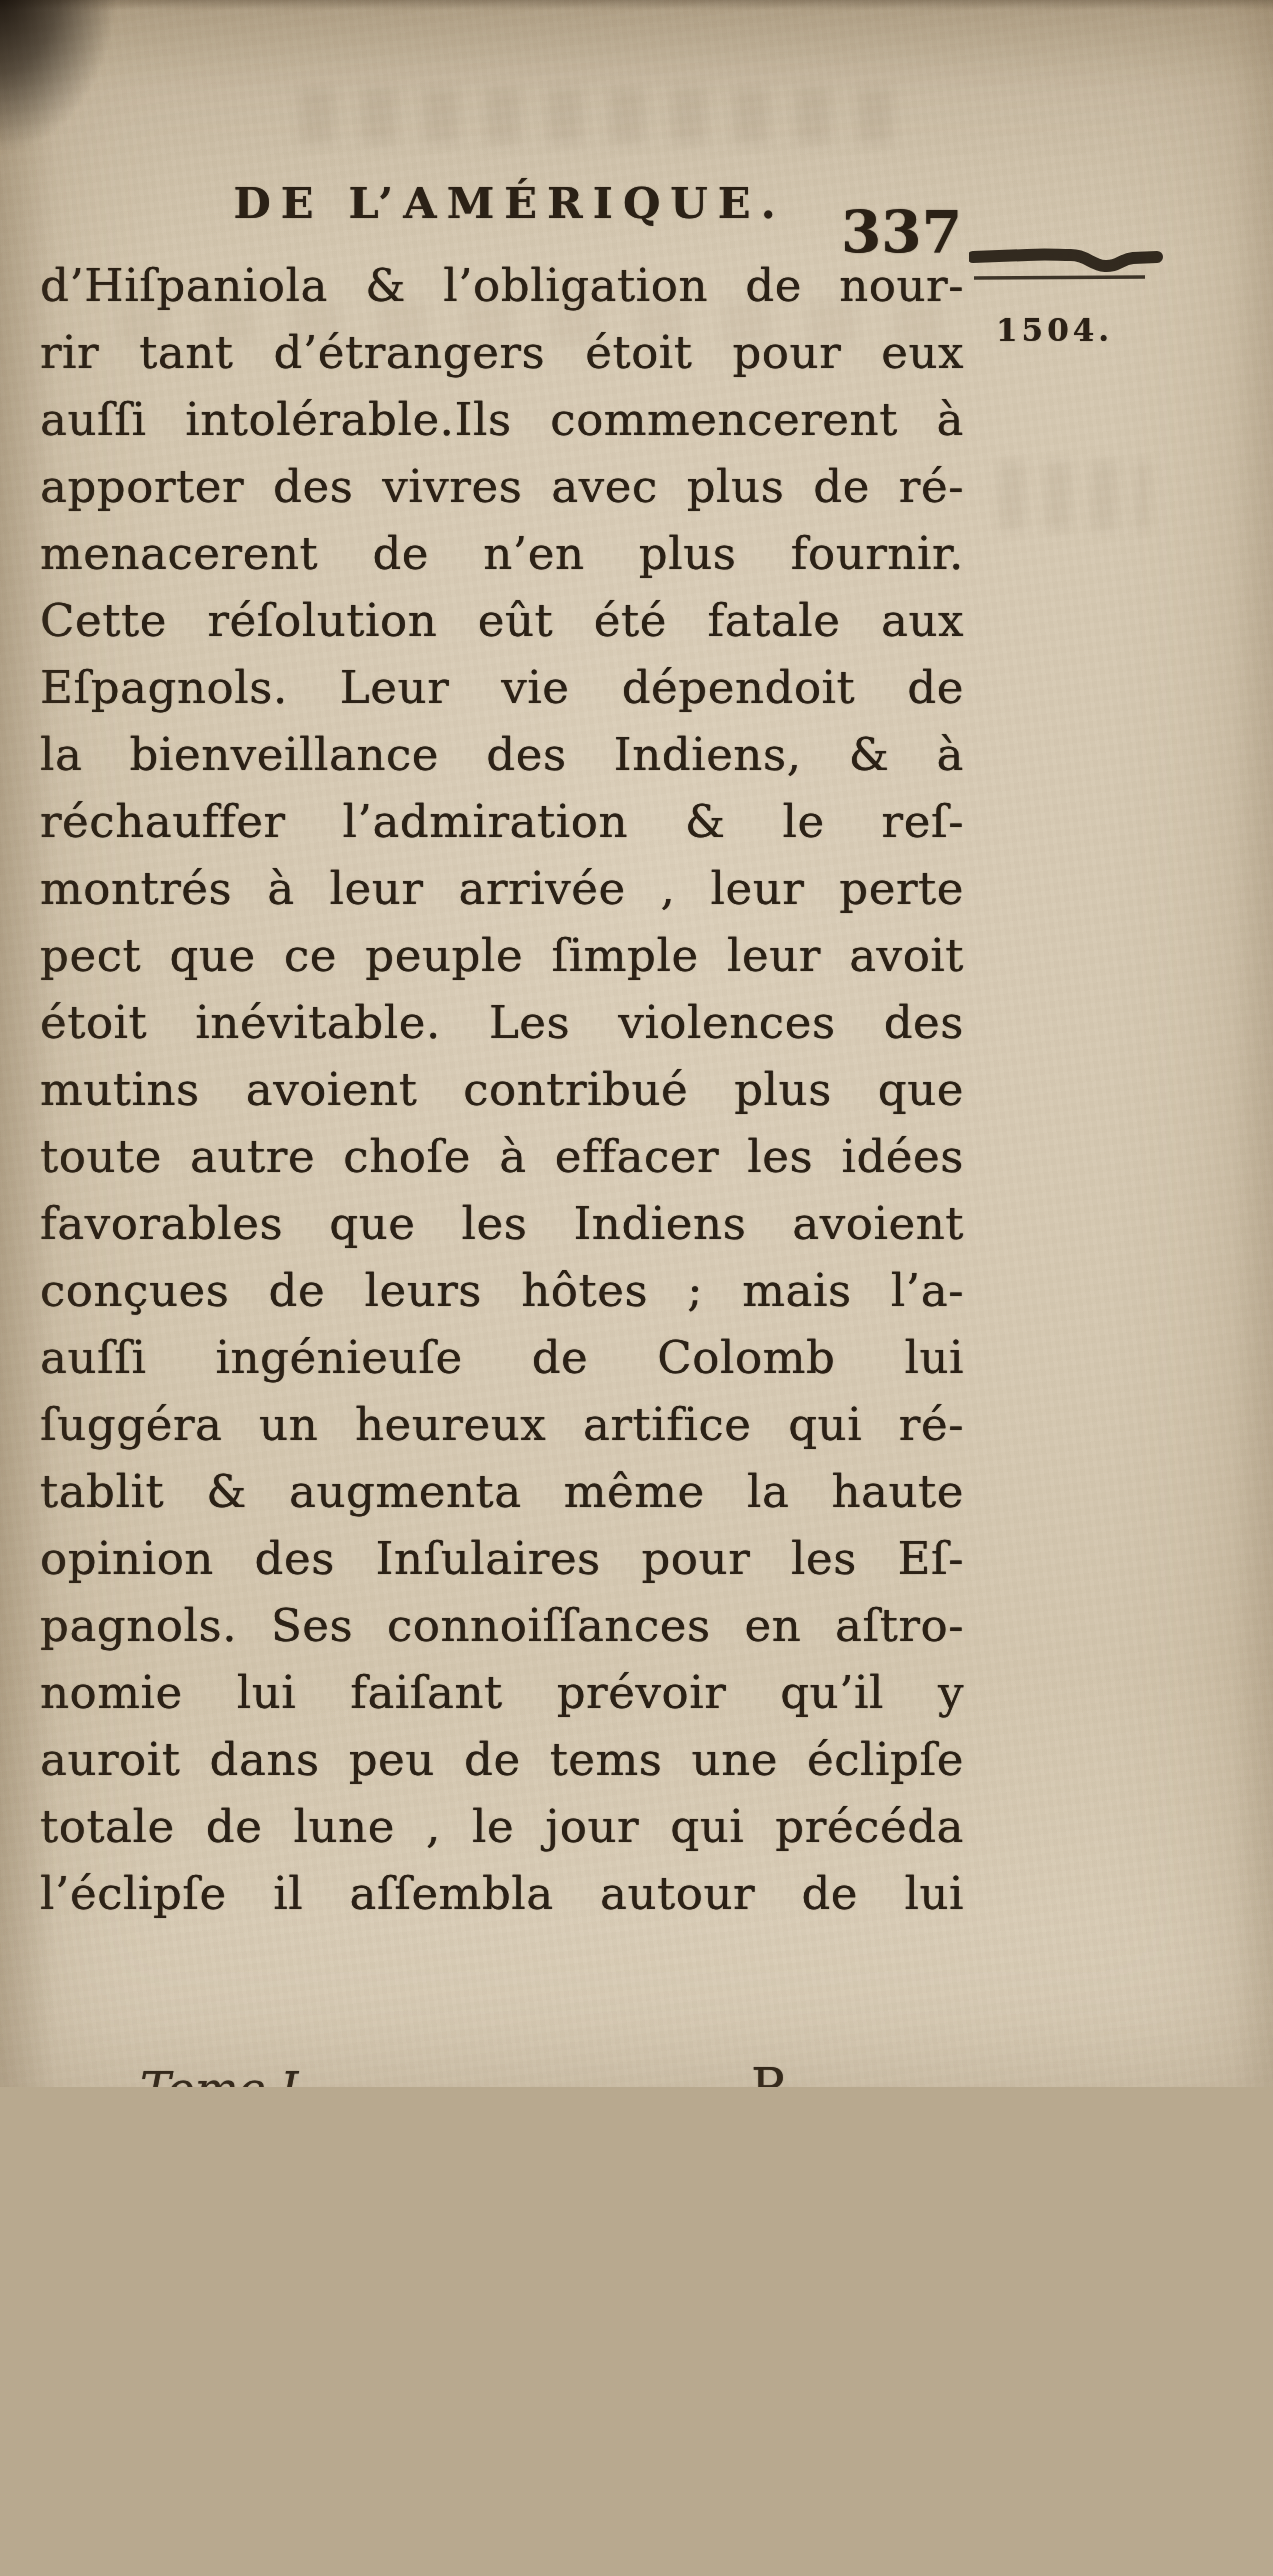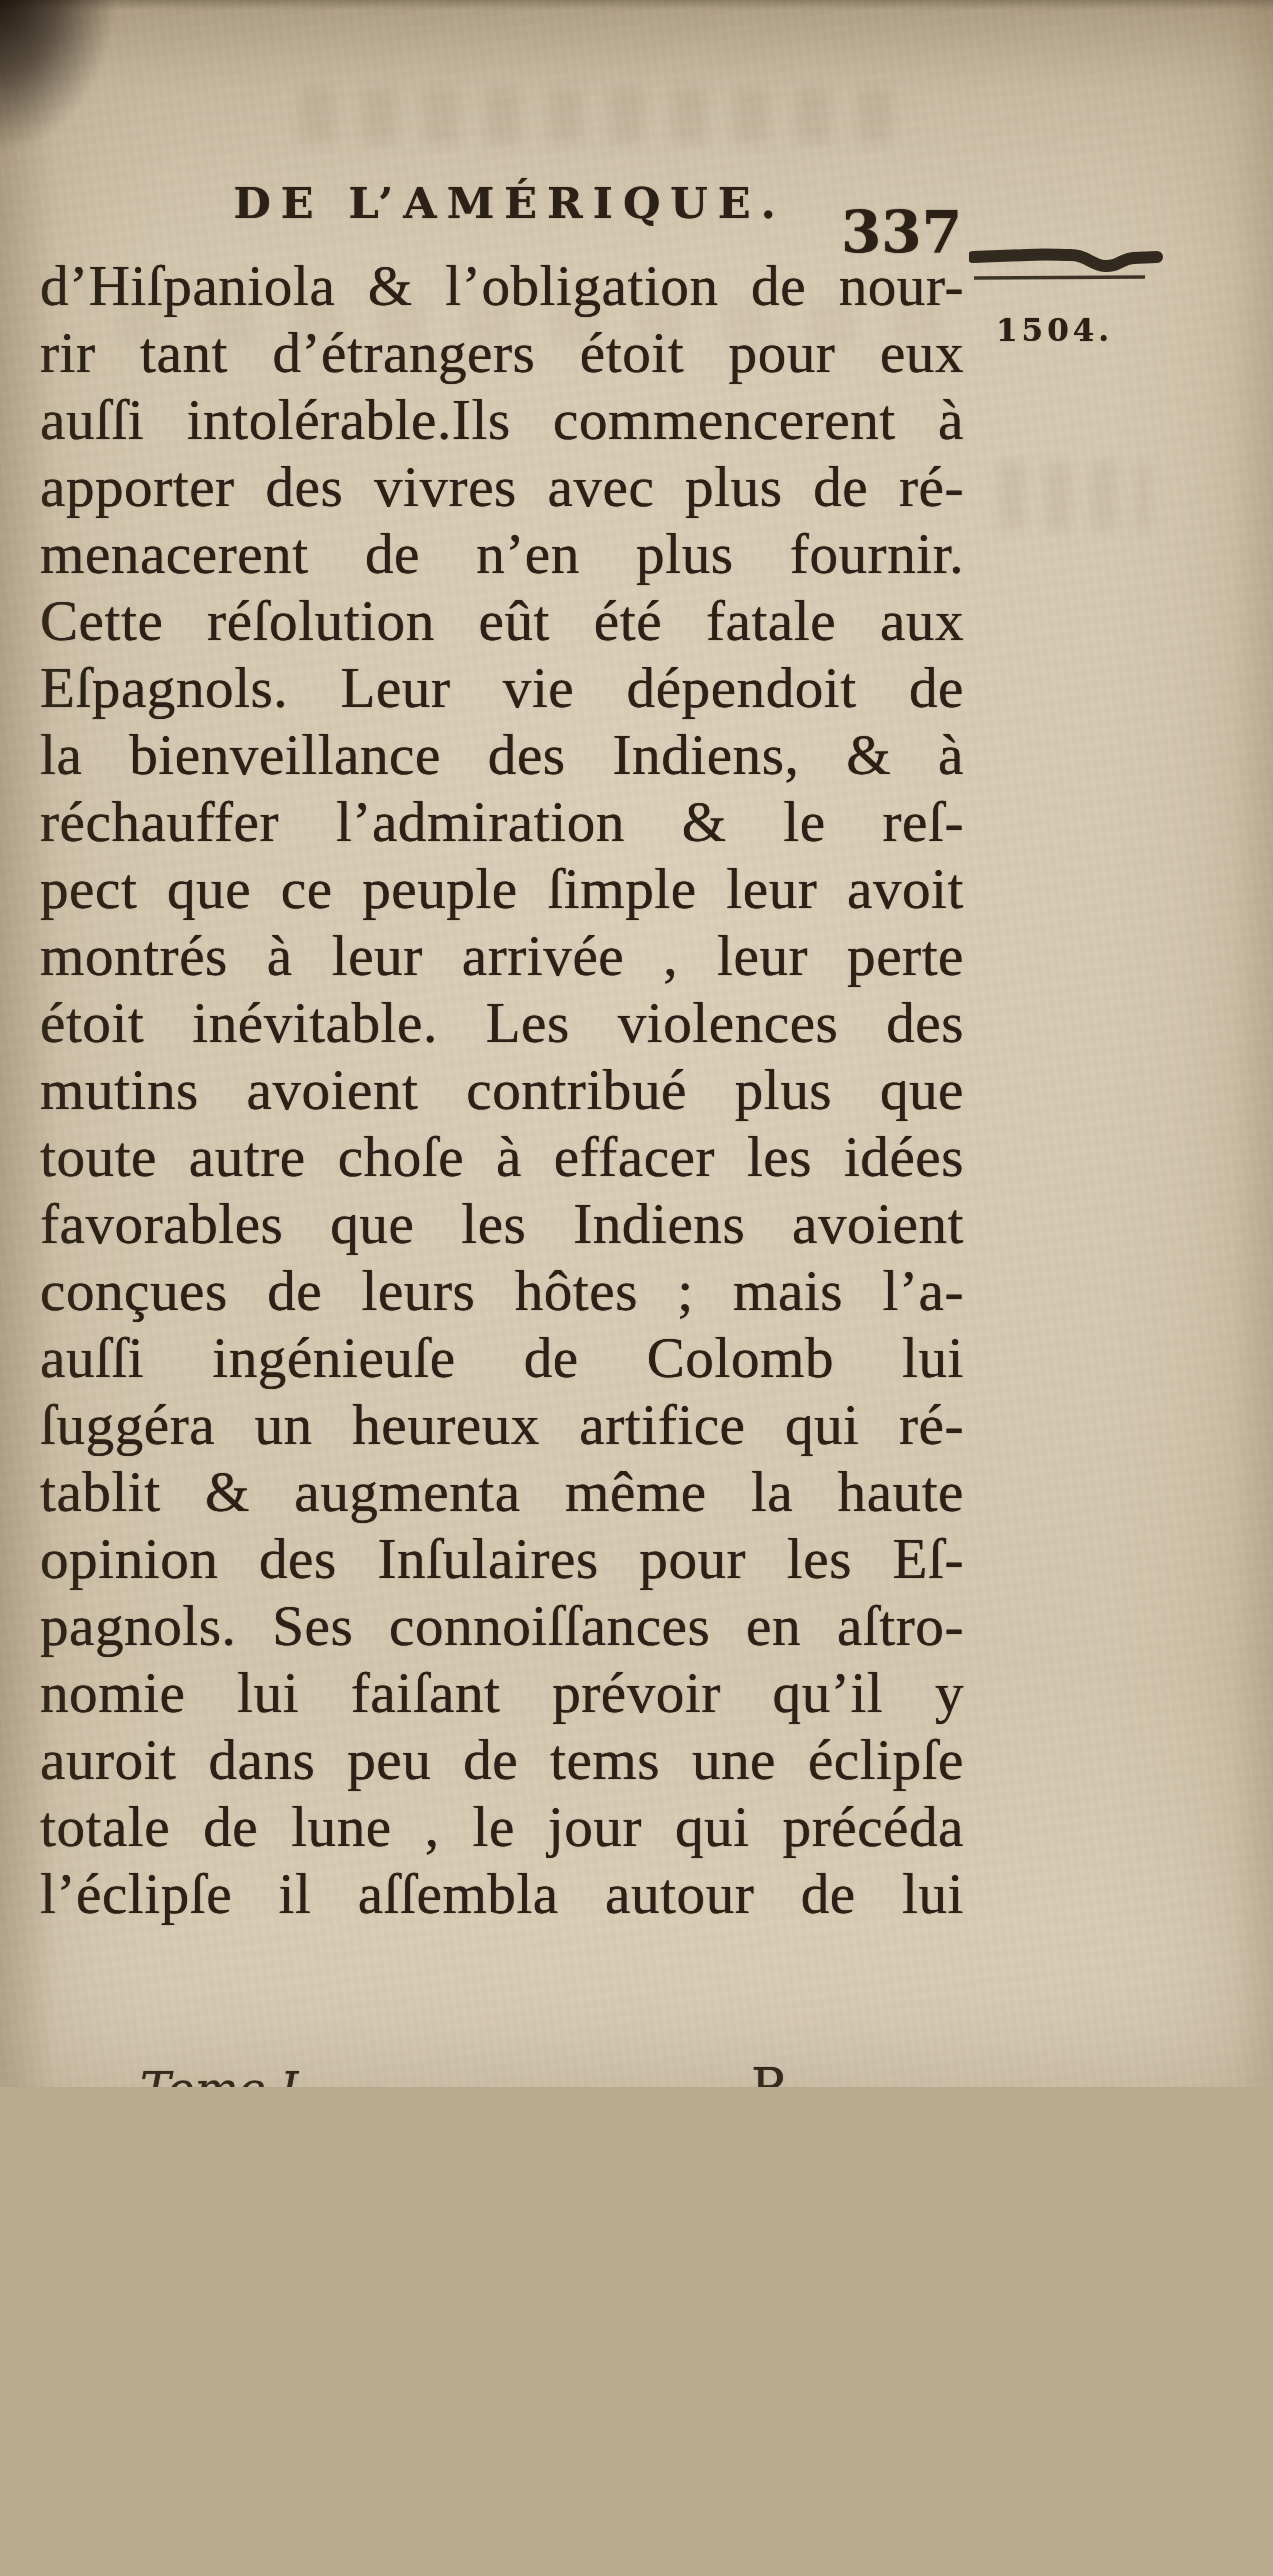--- a/index.html
+++ b/index.html
@@ -54,25 +54,25 @@
 
   .margin-rule{position:absolute;left:969px;top:244px;}
   .margin-year{
     position:absolute;left:996px;top:312px;
     font-size:31px;font-weight:bold;letter-spacing:4px;
     text-shadow:0 0 1px rgba(43,33,22,.8);
   }
 
   .textblock{position:absolute;left:40px;top:252px;width:924px;}
   .line{
-    font-size:57px;line-height:67px;height:67px;
+    font-size:45px;line-height:67px;height:67px;
     text-align:justify;text-align-last:justify;
     letter-spacing:0.6px;word-spacing:2px;
     text-shadow:0 0 0.9px rgba(43,33,22,.9), 0.4px 0.3px 0 rgba(43,33,22,.30);
-    overflow:hidden;white-space:nowrap;font-family:Liberation Serif, serif;
+    overflow:hidden;white-space:nowrap;
   }
 
   .footer-row{position:absolute;left:40px;top:2056px;width:924px;height:80px;}
   .tome{
     position:absolute;left:100px;top:6px;font-style:italic;font-size:46px;
     text-shadow:0 0 1px rgba(43,33,22,.8);
   }
   .sig{
     position:absolute;left:711px;top:2px;font-size:50px;
     text-shadow:0 0 1px rgba(43,33,22,.8);
@@ -112,22 +112,22 @@
   <main class="textblock">
     <div class="line">d’Hiſpaniola &amp; l’obligation de nour-</div>
     <div class="line">rir tant d’étrangers étoit pour eux</div>
     <div class="line">auſſi intolérable.Ils commencerent à</div>
     <div class="line">apporter des vivres avec plus de ré-</div>
     <div class="line">menacerent de n’en plus fournir.</div>
     <div class="line">Cette réſolution eût été fatale aux</div>
     <div class="line">Eſpagnols. Leur vie dépendoit de</div>
     <div class="line">la bienveillance des Indiens, &amp; à</div>
     <div class="line">réchauffer l’admiration &amp; le reſ-</div>
+    <div class="line">montrés à leur arrivée , leur perte</div>
     <div class="line">pect que ce peuple ſimple leur avoit</div>
-    <div class="line">montrés à leur arrivée , leur perte</div>
     <div class="line">étoit inévitable. Les violences des</div>
     <div class="line">mutins avoient contribué plus que</div>
     <div class="line">toute autre choſe à effacer les idées</div>
     <div class="line">favorables que les Indiens avoient</div>
     <div class="line">conçues de leurs hôtes ; mais l’a-</div>
     <div class="line">auſſi ingénieuſe de Colomb lui</div>
     <div class="line">ſuggéra un heureux artifice qui ré-</div>
     <div class="line">tablit &amp; augmenta même la haute</div>
     <div class="line">opinion des Inſulaires pour les Eſ-</div>
     <div class="line">pagnols. Ses connoiſſances en aſtro-</div>

